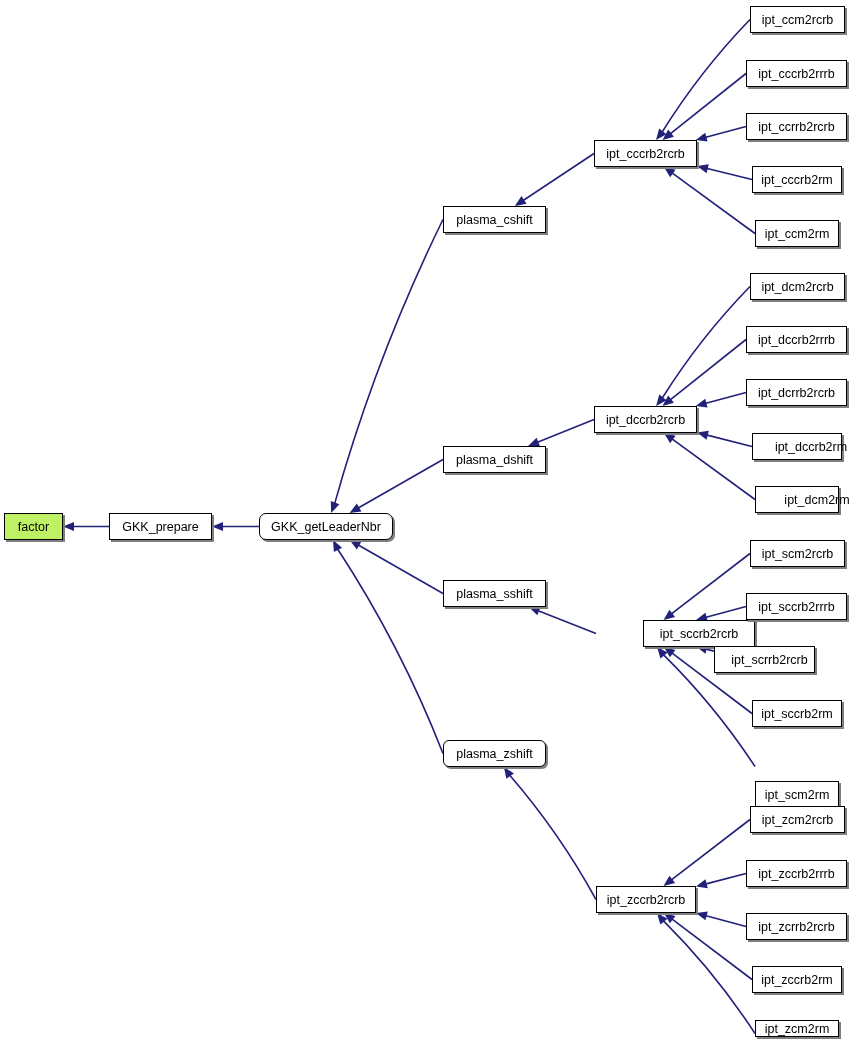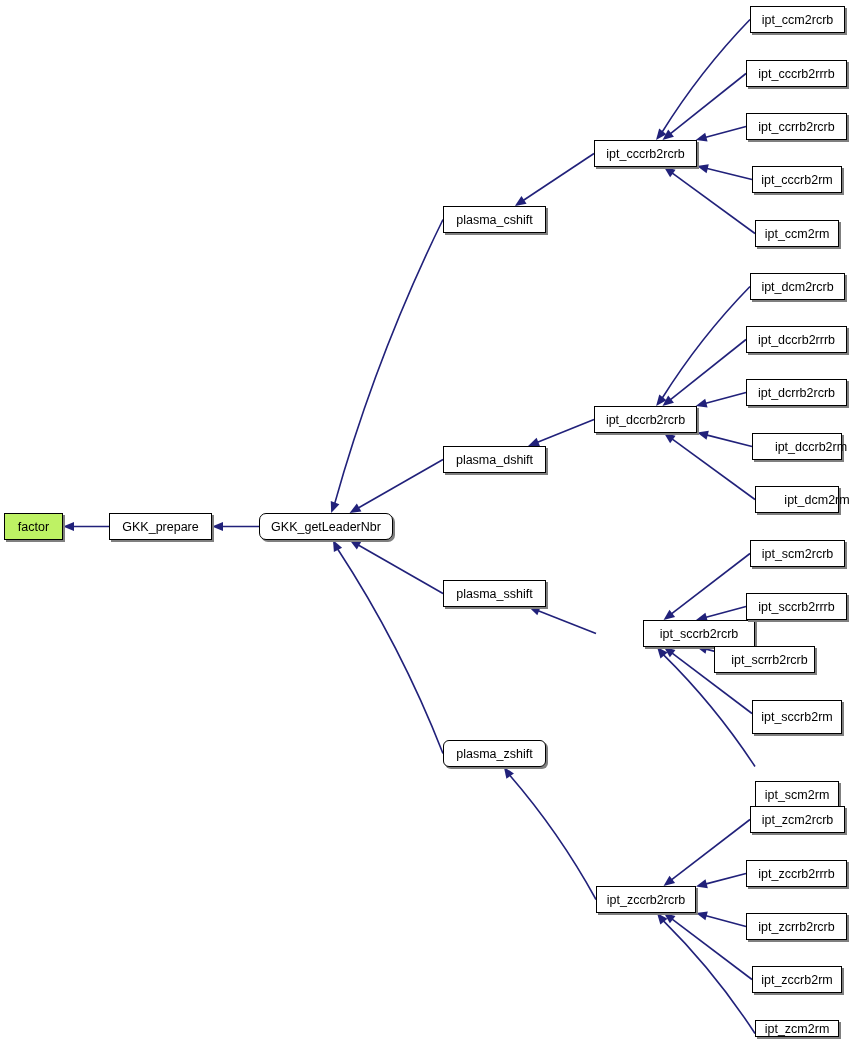--- a/index.html
+++ b/index.html
@@ -208,21 +208,21 @@
       </div>
       <div class="node" style="left: 750px; top: 540px; width: 95px; height: 27px;">
         <span>ipt_scm2rcrb</span>
       </div>
       <div class="node" style="left: 746px; top: 593px; width: 101px; height: 27px;">
         <span>ipt_sccrb2rrrb</span>
       </div>
       <div class="node" style="left: 714px; top: 646px; width: 101px; height: 27px; padding-left: 10px;">
         <span>ipt_scrrb2rcrb</span>
       </div>
-      <div class="node" style="left: 752px; top: 700px; width: 90px; height: 34px; justify-content: center;">
+      <div class="node" style="left: 752px; top: 700px; width: 90px; height: 27px; justify-content: center;">
         <span>ipt_sccrb2rm</span>
       </div>
       <div class="node" style="left: 755px; top: 753px; width: 84px; height: 27px; margin-top: 28px;">
         <span>ipt_scm2rm</span>
       </div>
       <div class="node" style="left: 750px; top: 806px; width: 95px; height: 27px;">
         <span>ipt_zcm2rcrb</span>
       </div>
       <div class="node" style="left: 746px; top: 860px; width: 101px; height: 27px;">
         <span>ipt_zccrb2rrrb</span>

